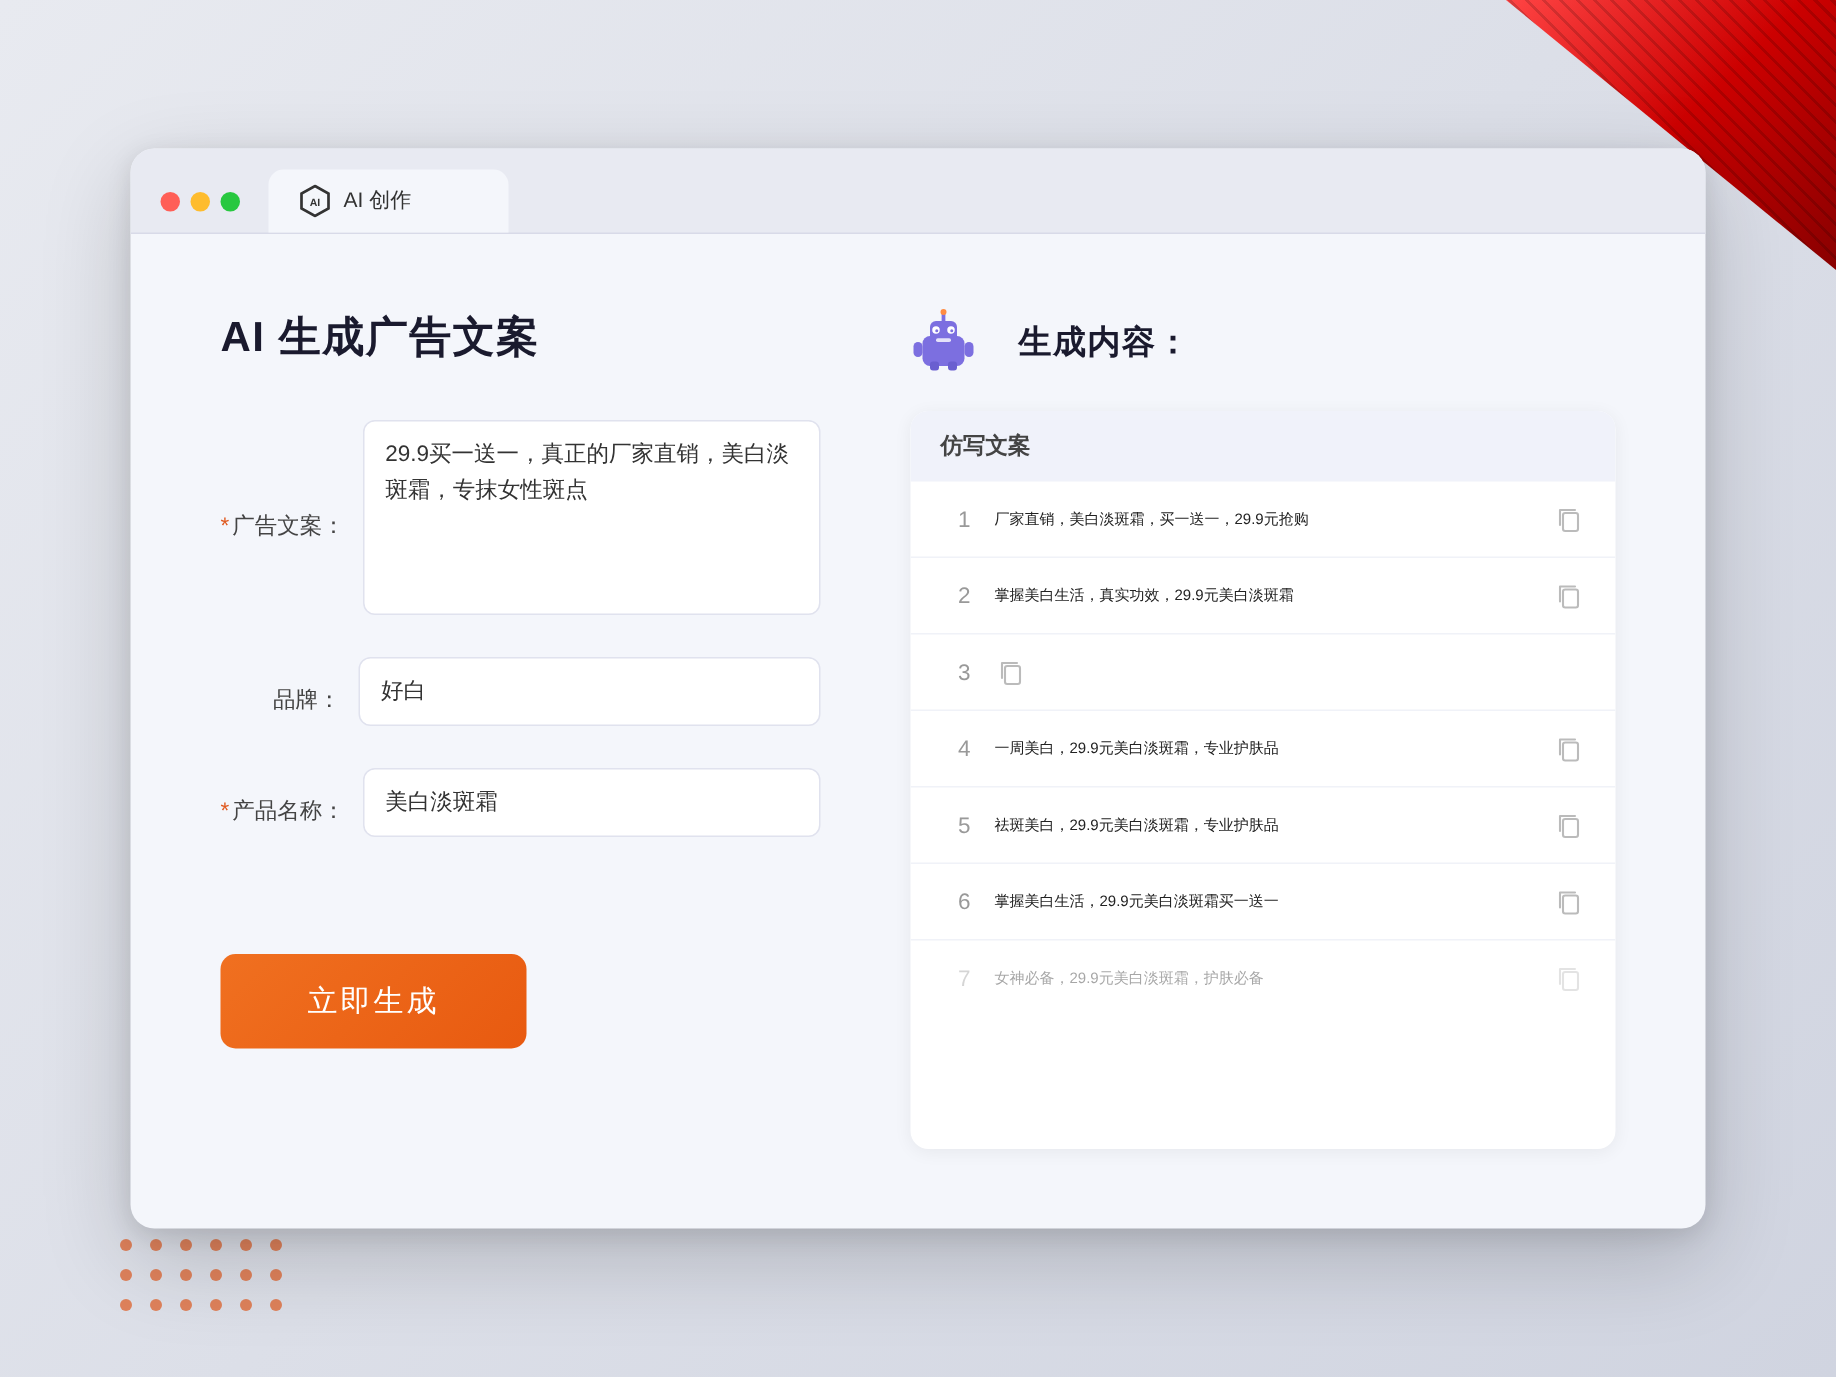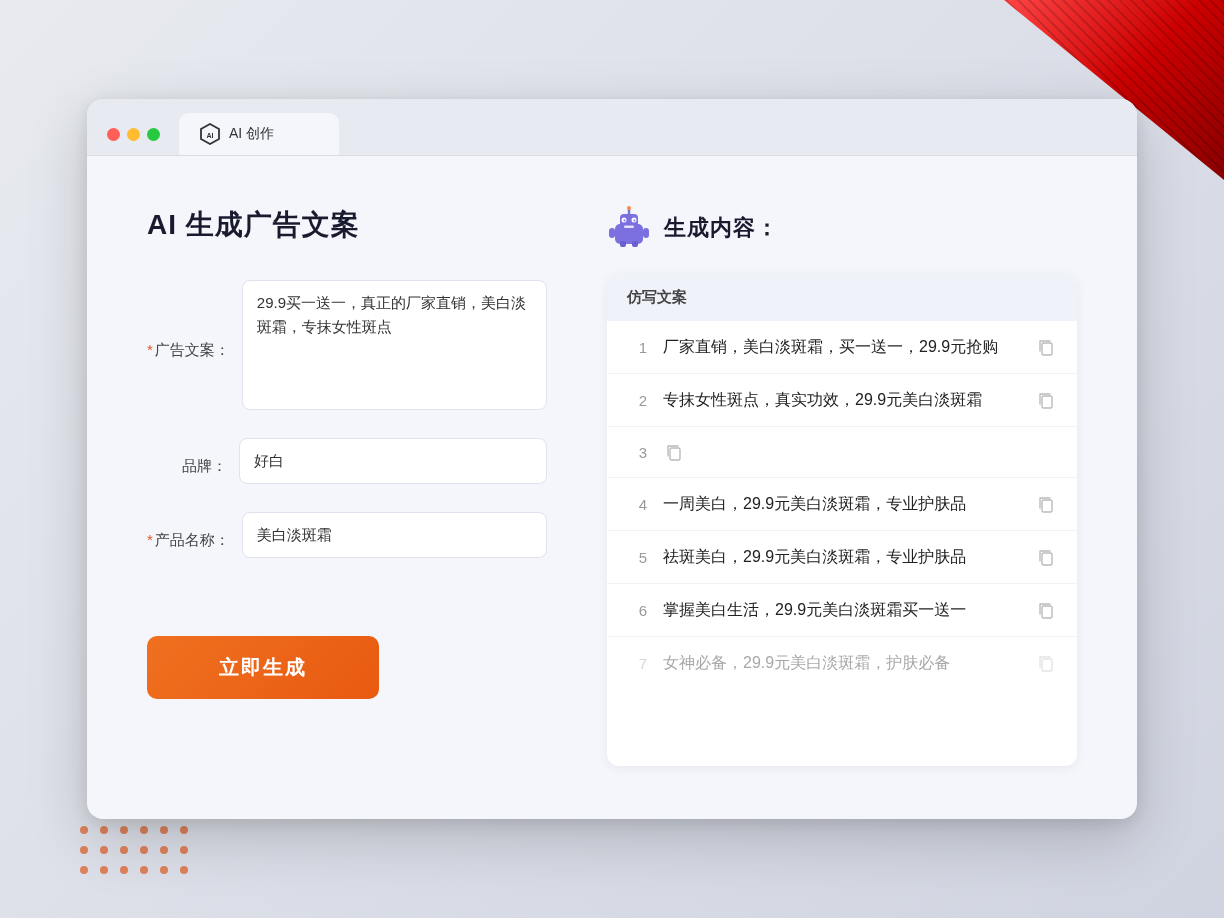--- a/index.html
+++ b/index.html
@@ -188,39 +188,39 @@
     }
 
     .generate-btn {
       margin-top: 50px;
       background: linear-gradient(135deg, #f07020, #e85a10);
       color: white;
       border: none;
       border-radius: 10px;
       padding: 18px 58px;
       font-size: 20px;
-      font-weight: 700;
+      font-weight: 400;
       cursor: pointer;
-      width: 232px;
+      width: 204px;
       letter-spacing: 2px;
       font-family: inherit;
       transition: opacity 0.2s;
     }
 
     
     .right-panel {
       flex: 1;
       display: flex;
       flex-direction: column;
     }
 
     .result-header {
       display: flex;
       align-items: center;
-      gap: 13px;
+      gap: 28px;
       margin-bottom: 24px;
     }
 
     .robot-icon {
       width: 44px;
       height: 44px;
       flex-shrink: 0;
     }
 
     .result-title {
@@ -264,21 +264,21 @@
 
     .row-num {
       font-size: 15px;
       color: #999;
       min-width: 20px;
       text-align: right;
     }
 
     .row-text {
       flex: 1;
-      font-size: 16px;
+      font-size: 10px;
       color: #222;
       line-height: 1.5;
     }
 
     .copy-icon {
       width: 22px;
       height: 22px;
       color: #bbb;
       cursor: pointer;
       flex-shrink: 0;
@@ -408,21 +408,21 @@
               <span class="row-text">厂家直销，美白淡斑霜，买一送一，29.9元抢购</span>
               <div class="copy-icon">
                 <svg width="18" height="18" viewBox="0 0 18 18" fill="none">
       <rect x="5" y="5" width="10" height="12" rx="1.5" stroke="currentColor" stroke-width="1.4"></rect>
       <path d="M3 13V3h10" stroke="currentColor" stroke-width="1.4" stroke-linecap="round" stroke-linejoin="round"></path>
     </svg>
               </div>
             </div>
             <div class="result-row">
               <span class="row-num">2</span>
-              <span class="row-text">专抹女性斑点，真实功效，29.9元美白淡斑霜</span>
+              <span class="row-text">掌握美白生活，真实功效，29.9元美白淡斑霜</span>
               <div class="copy-icon">
                 <svg width="18" height="18" viewBox="0 0 18 18" fill="none">
       <rect x="5" y="5" width="10" height="12" rx="1.5" stroke="currentColor" stroke-width="1.4"></rect>
       <path d="M3 13V3h10" stroke="currentColor" stroke-width="1.4" stroke-linecap="round" stroke-linejoin="round"></path>
     </svg>
               </div>
             </div>
             <div class="result-row">
               <span class="row-num">3</span>
               <div class="copy-icon">

